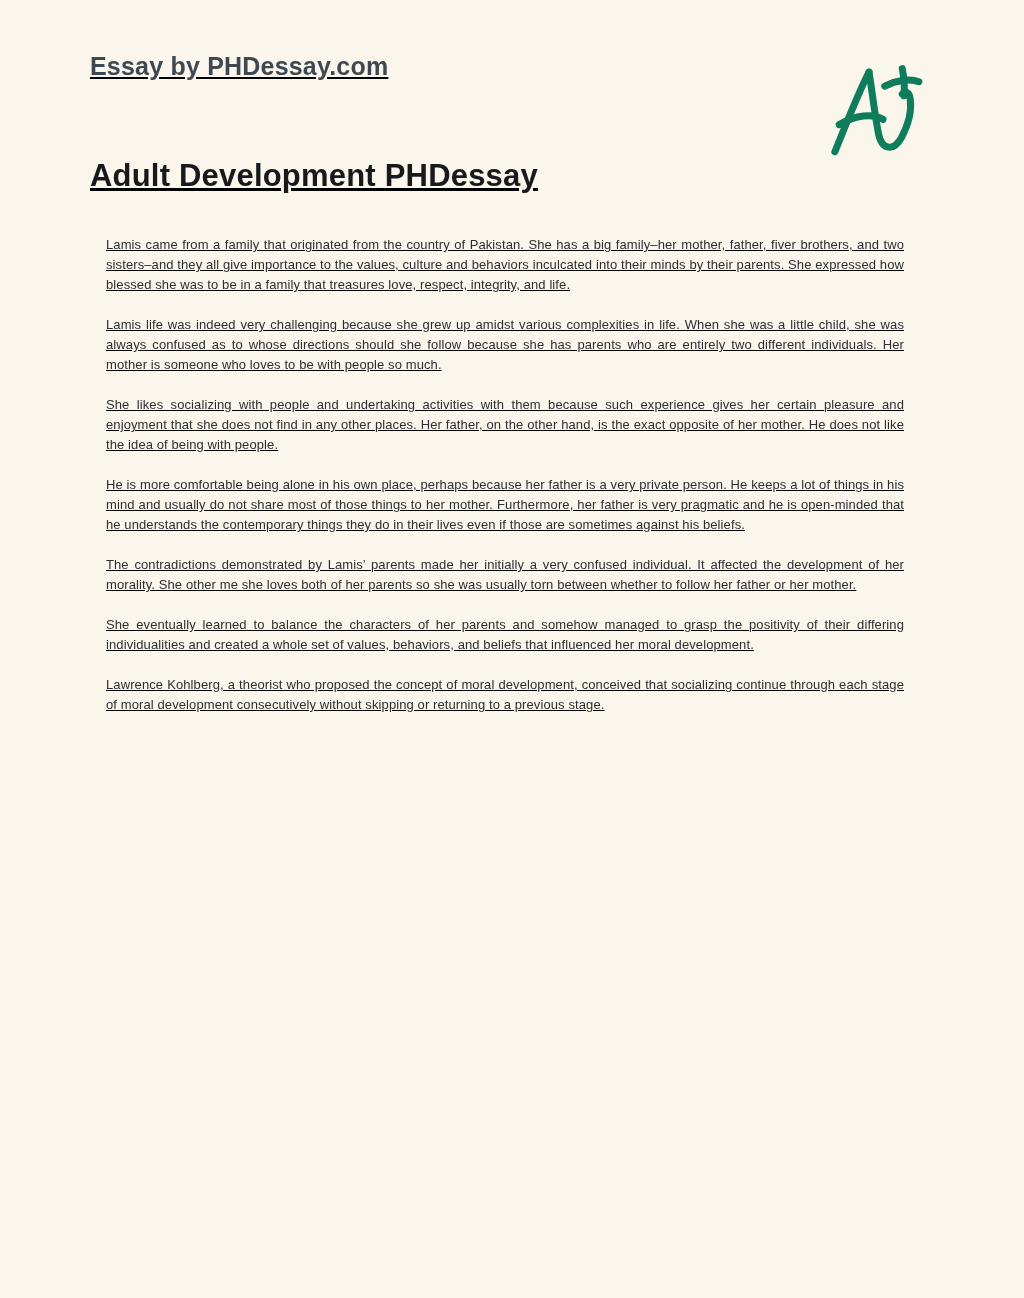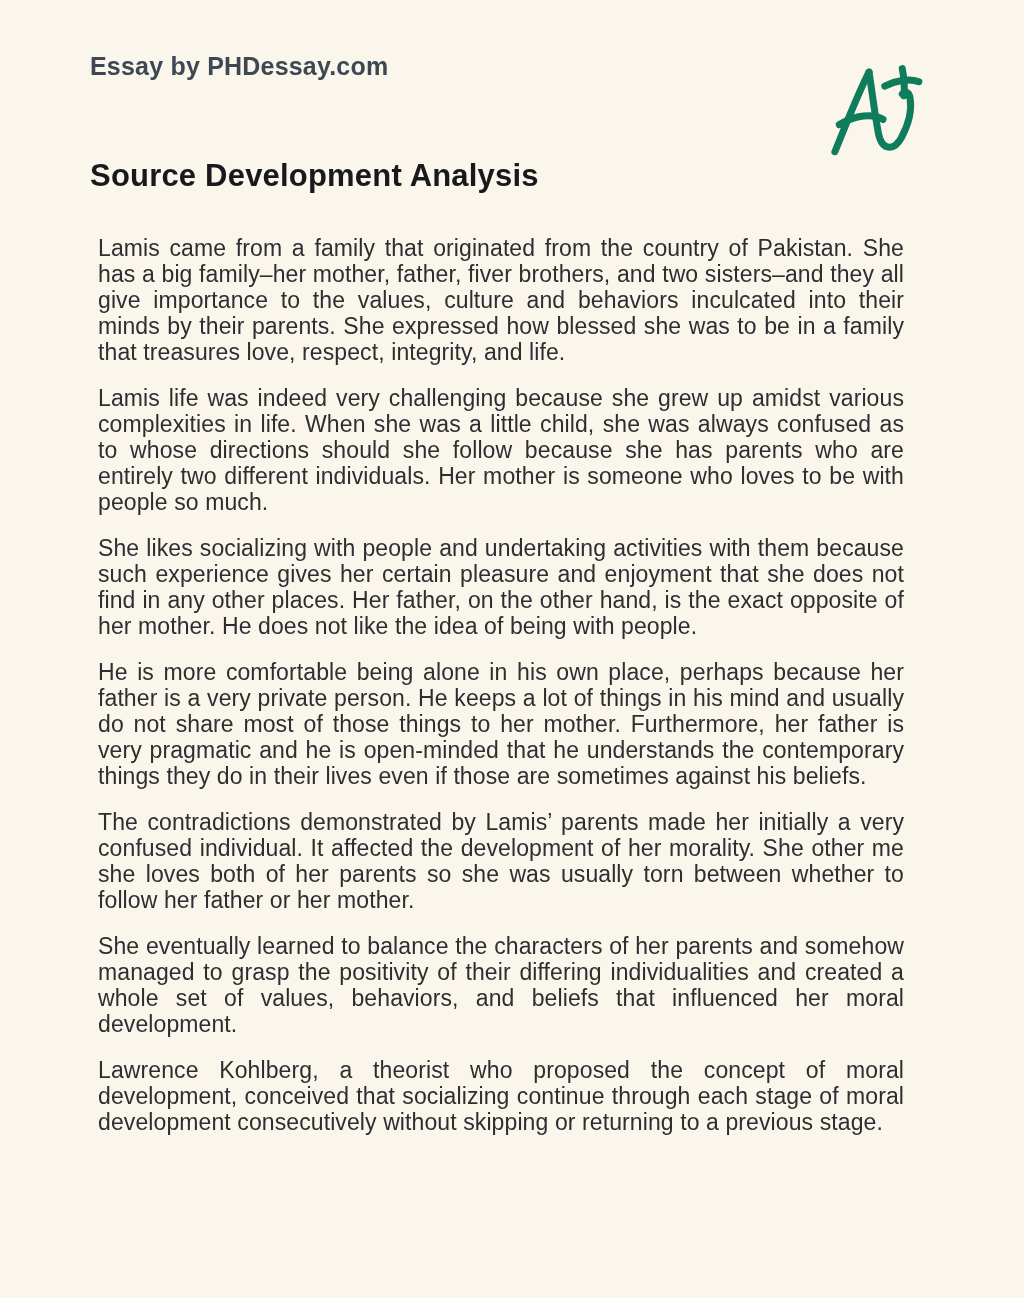--- a/index.html
+++ b/index.html
@@ -10,20 +10,21 @@
     background: #FAF6EB;
     font-family: "Liberation Sans", sans-serif;
     overflow: hidden;
     position: relative;
   }
   .page {
     width: 100%;
     height: 100%;
     padding: 52px 120px 0 90px;
     position: relative;
+    text-decoration: underline;
   }
   .doc-header h1 {
     margin: 0;
     font-size: 25px;
     line-height: 29px;
     font-weight: 700;
     color: #3E4853;
     letter-spacing: 0.2px;
   }
   .source-line {
@@ -53,23 +54,23 @@
     font-weight: 700;
     color: #17191C;
     letter-spacing: 0.2px;
   }
   .essay-body {
     margin-top: 40px;
     height: 980px;
     overflow: hidden;
   }
   .essay-body p {
-    margin: 0 0 20px 8px;
-    font-size: 23px;
-    line-height: 26px;
+    margin: 0 0 20px 16px;
+    font-size: 13px;
+    line-height: 20px;
     color: #2C2E31;
     text-align: justify;
     letter-spacing: 0.1px;
   }
 </style>
 </head>
 <body>
 
 <div class="page">
 
@@ -80,21 +81,21 @@
   <span class="logo">
     <svg viewBox="0 0 112 116" fill="none" stroke="#0F7D5C" stroke-width="8" stroke-linecap="round" stroke-linejoin="round">
       <path d="M 9 108 C 22 76, 36 40, 48 17"></path>
       <path d="M 48 17 C 52 42, 55 68, 59 88 C 63 106, 76 108, 85 92 C 93 77, 97 60, 95 47 C 94 40, 90 38, 86 42"></path>
       <path d="M 14 77 C 33 66, 52 64, 64 71"></path>
       <path d="M 66 33 C 80 26, 95 24, 105 28"></path>
       <path d="M 86 13 C 88 23, 89 33, 88 44"></path>
     </svg>
   </span>
 
-  <h2 class="essay-title">Source Development Analysis</h2>
+  <h2 class="essay-title">Adult Development PHDessay</h2>
 
   <div class="essay-body">
     <p>Lamis came from a family that originated from the country of Pakistan. She has a big family–her mother, father, fiver brothers, and two sisters–and they all give importance to the values, culture and behaviors inculcated into their minds by their parents. She expressed how blessed she was to be in a family that treasures love, respect, integrity, and life.</p>
     <p>Lamis life was indeed very challenging because she grew up amidst various complexities in life. When she was a little child, she was always confused as to whose directions should she follow because she has parents who are entirely two different individuals. Her mother is someone who loves to be with people so much.</p>
     <p>She likes socializing with people and undertaking activities with them because such experience gives her certain pleasure and enjoyment that she does not find in any other places. Her father, on the other hand, is the exact opposite of her mother. He does not like the idea of being with people.</p>
     <p>He is more comfortable being alone in his own place, perhaps because her father is a very private person. He keeps a lot of things in his mind and usually do not share most of those things to her mother. Furthermore, her father is very pragmatic and he is open-minded that he understands the contemporary things they do in their lives even if those are sometimes against his beliefs.</p>
     <p>The contradictions demonstrated by Lamis’ parents made her initially a very confused individual. It affected the development of her morality. She other me she loves both of her parents so she was usually torn between whether to follow her father or her mother.</p>
     <p>She eventually learned to balance the characters of her parents and somehow managed to grasp the positivity of their differing individualities and created a whole set of values, behaviors, and beliefs that influenced her moral development.</p>
     <p>Lawrence Kohlberg, a theorist who proposed the concept of moral development, conceived that socializing continue through each stage of moral development consecutively without skipping or returning to a previous stage.</p>
   </div>

